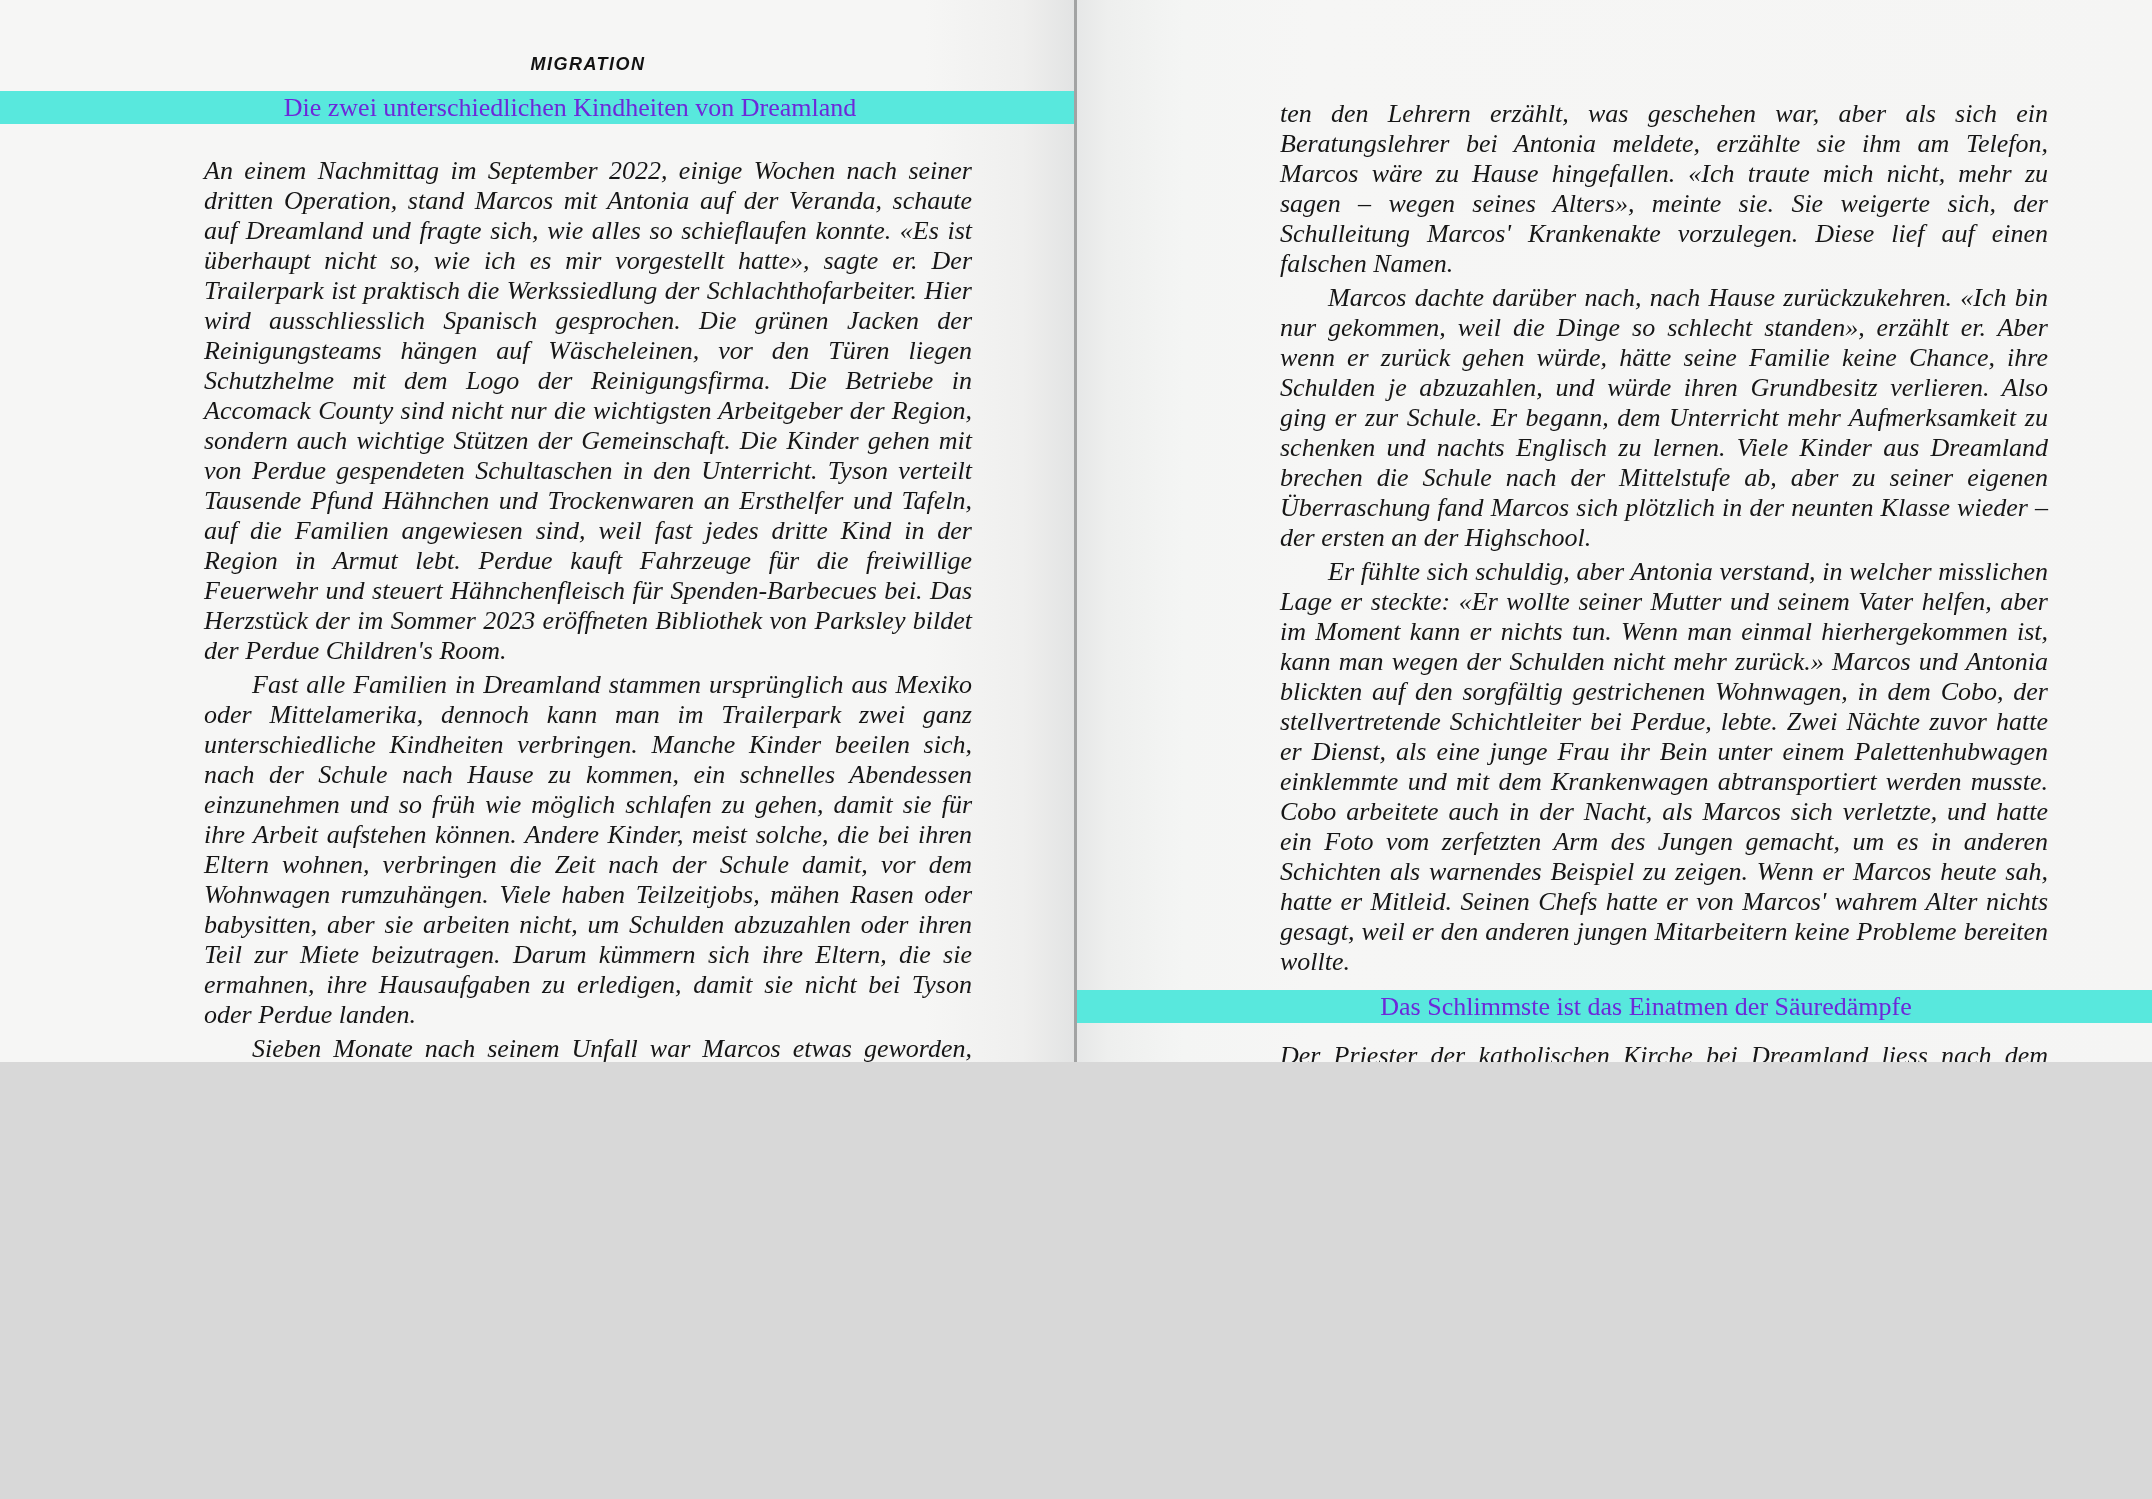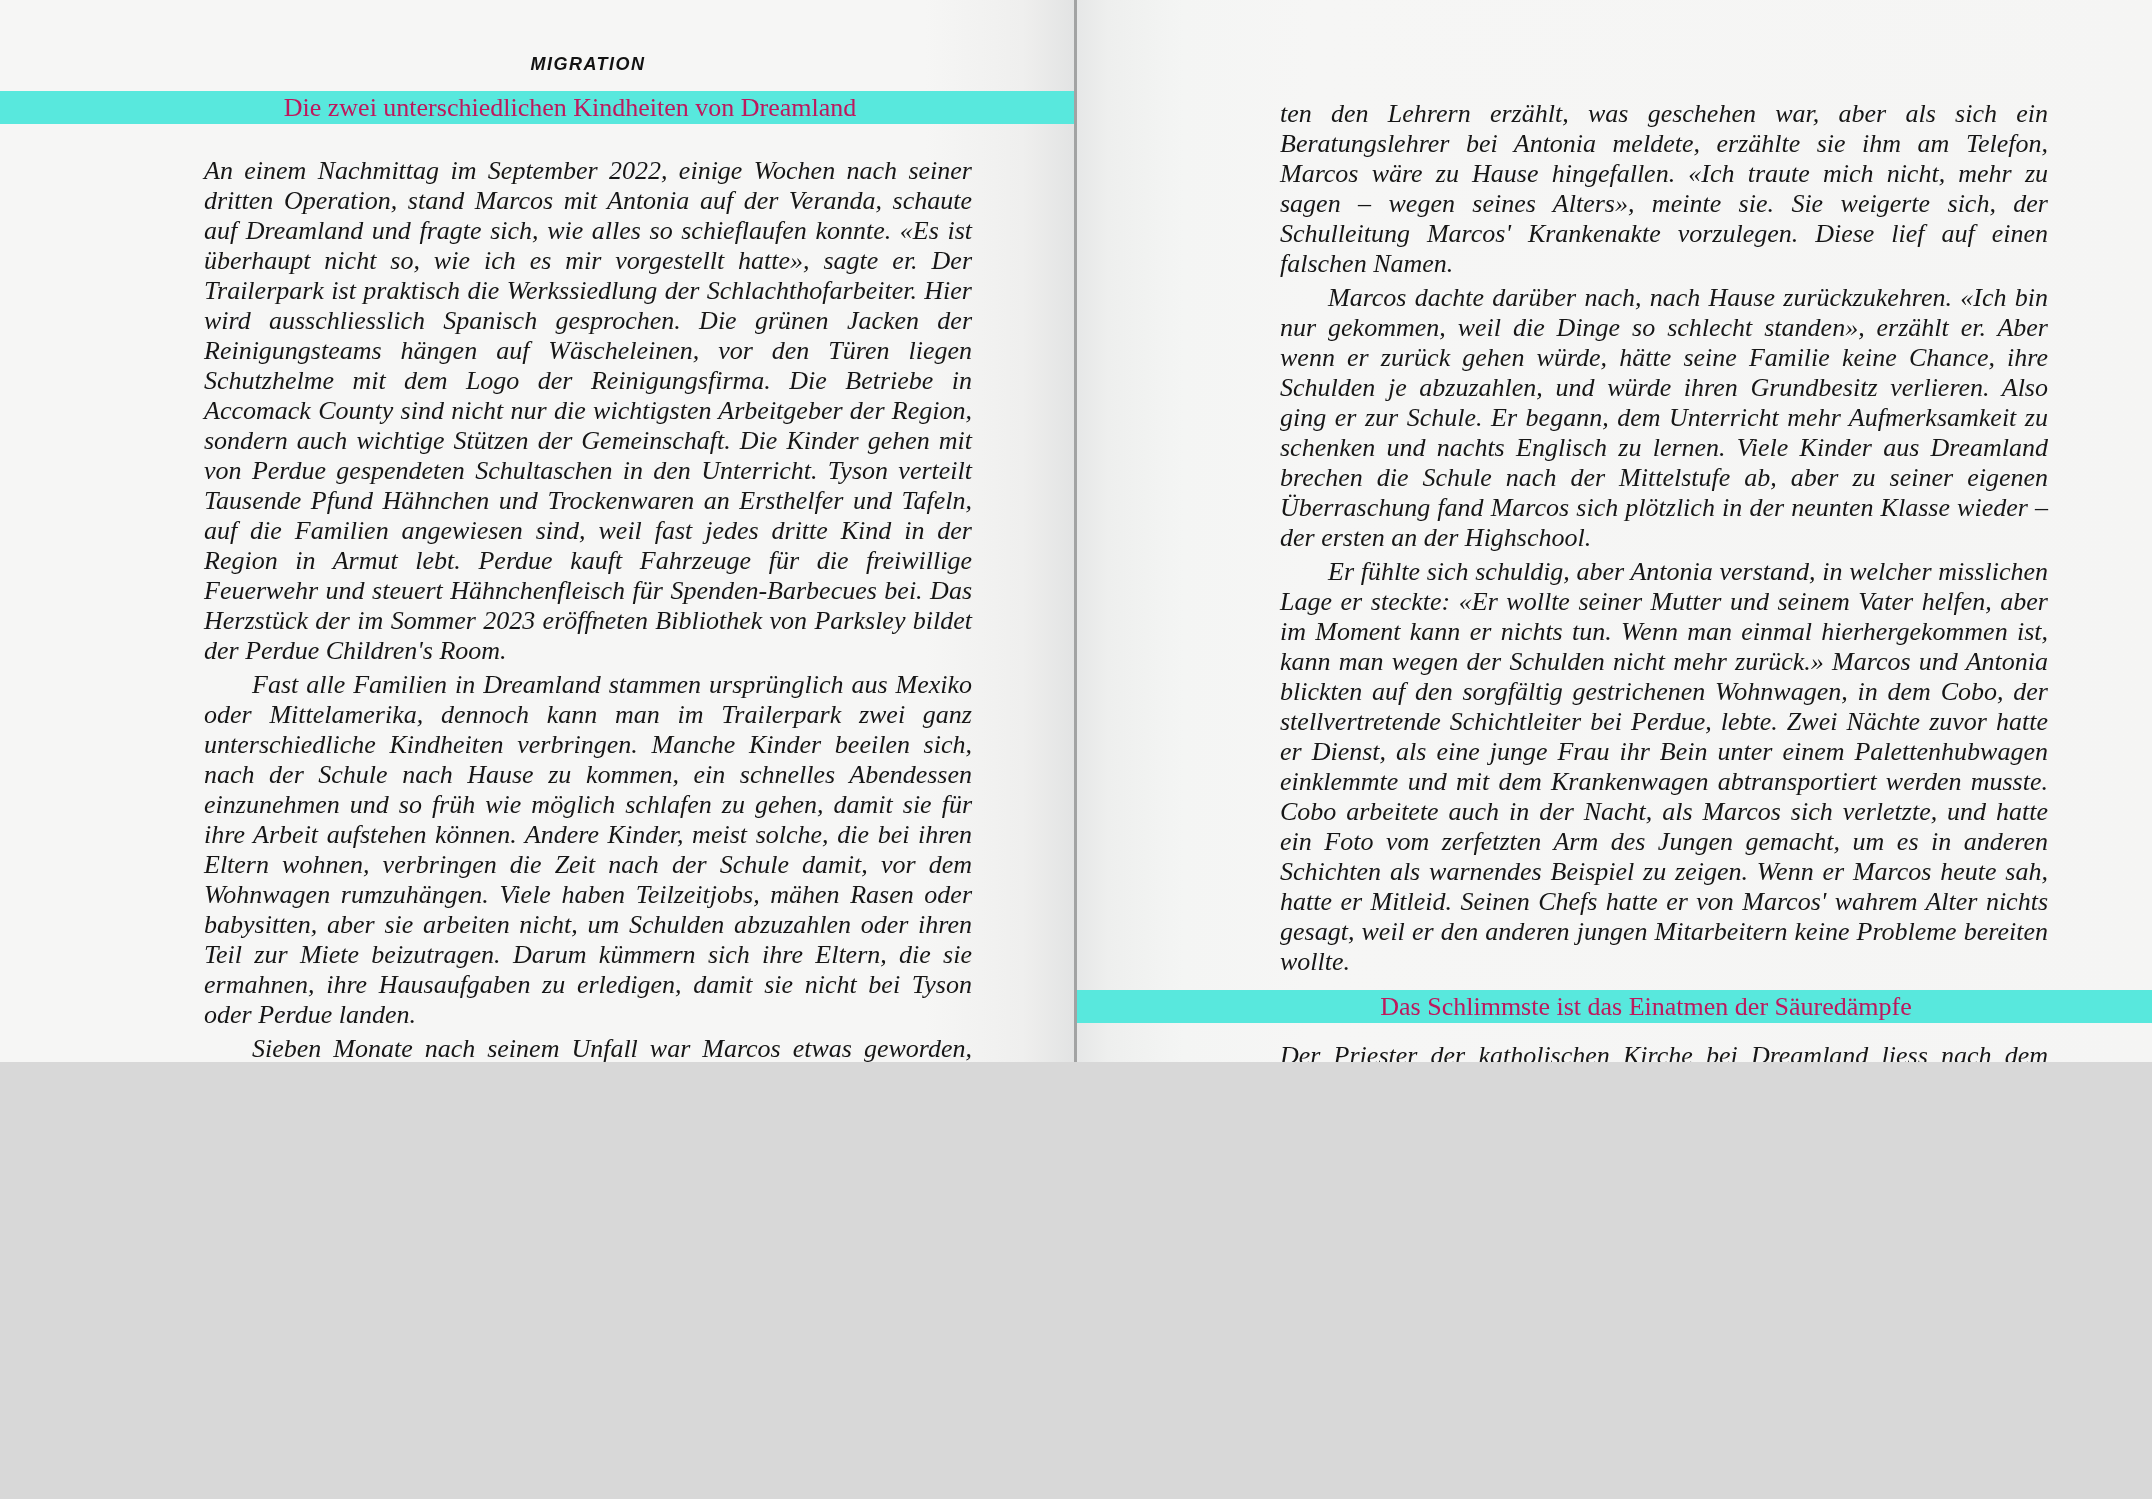--- a/index.html
+++ b/index.html
@@ -38,21 +38,21 @@
   .highlight-band {
     position: absolute; left: 0; width: 1076px; height: 33px;
     display: flex; align-items: center;
   }
   .band-left  { top: 91px; }
   .band-right { top: 974px; }
   .band-text {
     width: 776px; margin-left: 182px;
     text-align: center;
     font-size: 26px; line-height: 33px;
-    color: #be185d;
+    color: #6d28d9;
   }
   .body-block {
     position: absolute; left: 200px; width: 776px;
     font-size: 26px; line-height: 30px;
     text-align: justify;
     hyphens: auto;
   }
   .body-left   { top: 152px; }
   .body-right-a{ top: 95px;  }
   .body-right-b{ top: 1037px;}

